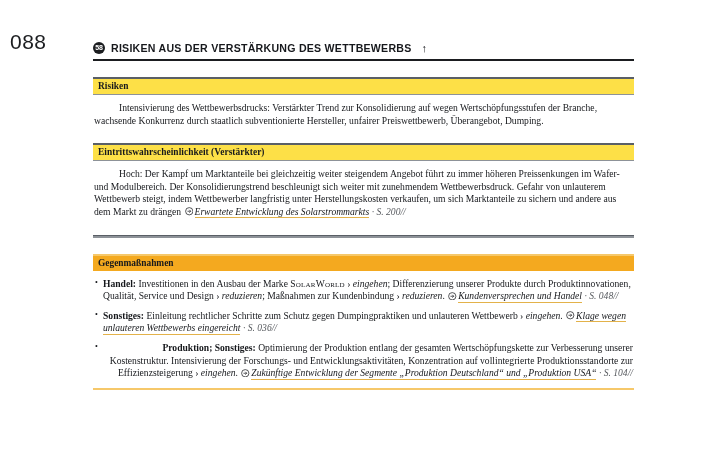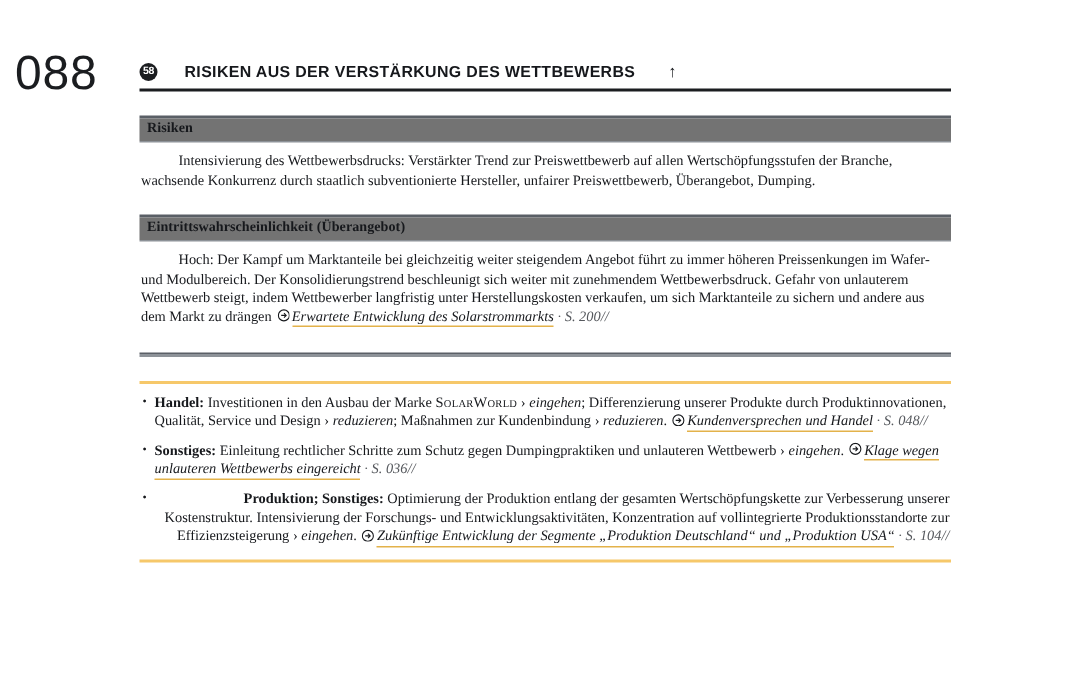--- a/index.html
+++ b/index.html
@@ -16,39 +16,39 @@
     font-family: "Liberation Serif", "DejaVu Serif", serif;
     color: #16181c;
   }
 
   
   .folio {
     position: absolute;
     left: 10px;
     top: 30px;
     font-family: "Liberation Sans", sans-serif;
-    font-size: 32px;
+    font-size: 21px;
     font-weight: 400;
     letter-spacing: 0.5px;
     color: #1b1d20;
   }
 
   
   .column {
     position: absolute;
     left: 93px;
     top: 42px;
     width: 541px;
   }
 
   
   .title-row {
     display: flex;
     align-items: flex-start;
-    gap: 18px;
+    gap: 6px;
     padding-bottom: 4px;
   }
   .badge {
     width: 12px;
     height: 12px;
     border-radius: 50%;
     background: #1b1d20;
     color: #ffffff;
     font-family: "Liberation Sans", sans-serif;
     font-size: 7px;
@@ -80,21 +80,21 @@
   }
 
   
   .section { margin-top: 16px; }
 
   .bar-rule-top {
     height: 1.5px;
     background: #5a5f66;
   }
   .bar {
-    background: #737373;
+    background: #fde047;
     padding: 2px 5px 3px 5px;
     font-family: "Liberation Serif", serif;
     font-size: 9.4px;
     font-weight: 700;
     color: #16181c;
     letter-spacing: 0.05px;
   }
   .bar-rule-bottom {
     height: 1.5px;
     background: #8d9298;
@@ -189,44 +189,45 @@
       <span class="title-text">RISIKEN AUS DER VERSTÄRKUNG DES WETTBEWERBS</span>
       <span class="title-arrow">↑</span>
     </div>
     <div class="title-rule"></div>
 
     <div class="section">
       <div class="bar-rule-top"></div>
       <div class="bar">Risiken</div>
       <div class="bar-rule-bottom"></div>
       <div class="body-text">
-        <b>Intensivierung des Wettbewerbsdrucks:</b><span> Verstärkter Trend zur Preiswettbewerb auf allen Wertschöpfungsstufen der Branche, wachsende Konkurrenz durch staatlich subventionierte Hersteller, unfairer Preiswettbewerb, Überangebot, Dumping.</span>
+        <b>Intensivierung des Wettbewerbsdrucks:</b><span> Verstärkter Trend zur Konsolidierung auf wegen Wertschöpfungsstufen der Branche, wachsende Konkurrenz durch staatlich subventionierte Hersteller, unfairer Preiswettbewerb, Überangebot, Dumping.</span>
       </div>
     </div>
 
     <div class="section">
       <div class="bar-rule-top"></div>
-      <div class="bar">Eintrittswahrscheinlichkeit (Überangebot)</div>
+      <div class="bar">Eintrittswahrscheinlichkeit (Verstärkter)</div>
       <div class="bar-rule-bottom"></div>
       <div class="body-text">
         <b>Hoch:</b><span> Der Kampf um Marktanteile bei gleichzeitig weiter steigendem Angebot führt zu immer höheren Preissenkungen im Wafer- und Modulbereich. Der Konsolidierungstrend beschleunigt sich weiter mit zunehmendem Wettbewerbsdruck. Gefahr von unlauterem Wettbewerb steigt, indem Wettbewerber langfristig unter Herstellungskosten verkaufen, um sich Marktanteile zu sichern und andere aus dem Markt zu drängen </span><span class="xref-icon"><svg viewBox="0 0 20 20" width="8.5" height="8.5">
               <circle cx="10" cy="10" r="8.6" fill="none" stroke="#16181c" stroke-width="1.7"></circle>
               <path d="M5.8 10h7.4M10.2 6.6L13.6 10l-3.4 3.4" fill="none" stroke="#16181c" stroke-width="1.7"></path>
             </svg></span><a class="xref" href="#">Erwartete Entwicklung des Solarstrommarkts</a>
         <span class="xref-page">· S. 200//</span>
       </div>
     </div>
 
     <div class="section">
       <div class="bar-rule-top"></div>
       <div class="bar-rule-bottom"></div>
     </div>
 
     <div class="section">
       <div class="bar-rule-top-orange"></div>
+      <div class="bar-orange">Gegenmaßnahmen</div>
 
       <ul class="measures-list">
 
         <li class="measure-item">
           <b>Handel:</b><span> Investitionen in den Ausbau der Marke </span><span class="smallcaps">SolarWorld</span><span> › </span><span class="action">eingehen</span><span>; Differenzierung unserer Produkte durch Produktinnovationen, Qualität, Service und Design › </span><span class="action">reduzieren</span><span>; Maßnahmen zur Kundenbindung › </span><span class="action">reduzieren</span><span>. </span><span class="xref-icon"><svg viewBox="0 0 20 20" width="8.5" height="8.5">
                 <circle cx="10" cy="10" r="8.6" fill="none" stroke="#16181c" stroke-width="1.7"></circle>
                 <path d="M5.8 10h7.4M10.2 6.6L13.6 10l-3.4 3.4" fill="none" stroke="#16181c" stroke-width="1.7"></path>
               </svg></span><a class="xref" href="#">Kundenversprechen und Handel</a>
           <span class="xref-page">· S. 048//</span>
         </li>

